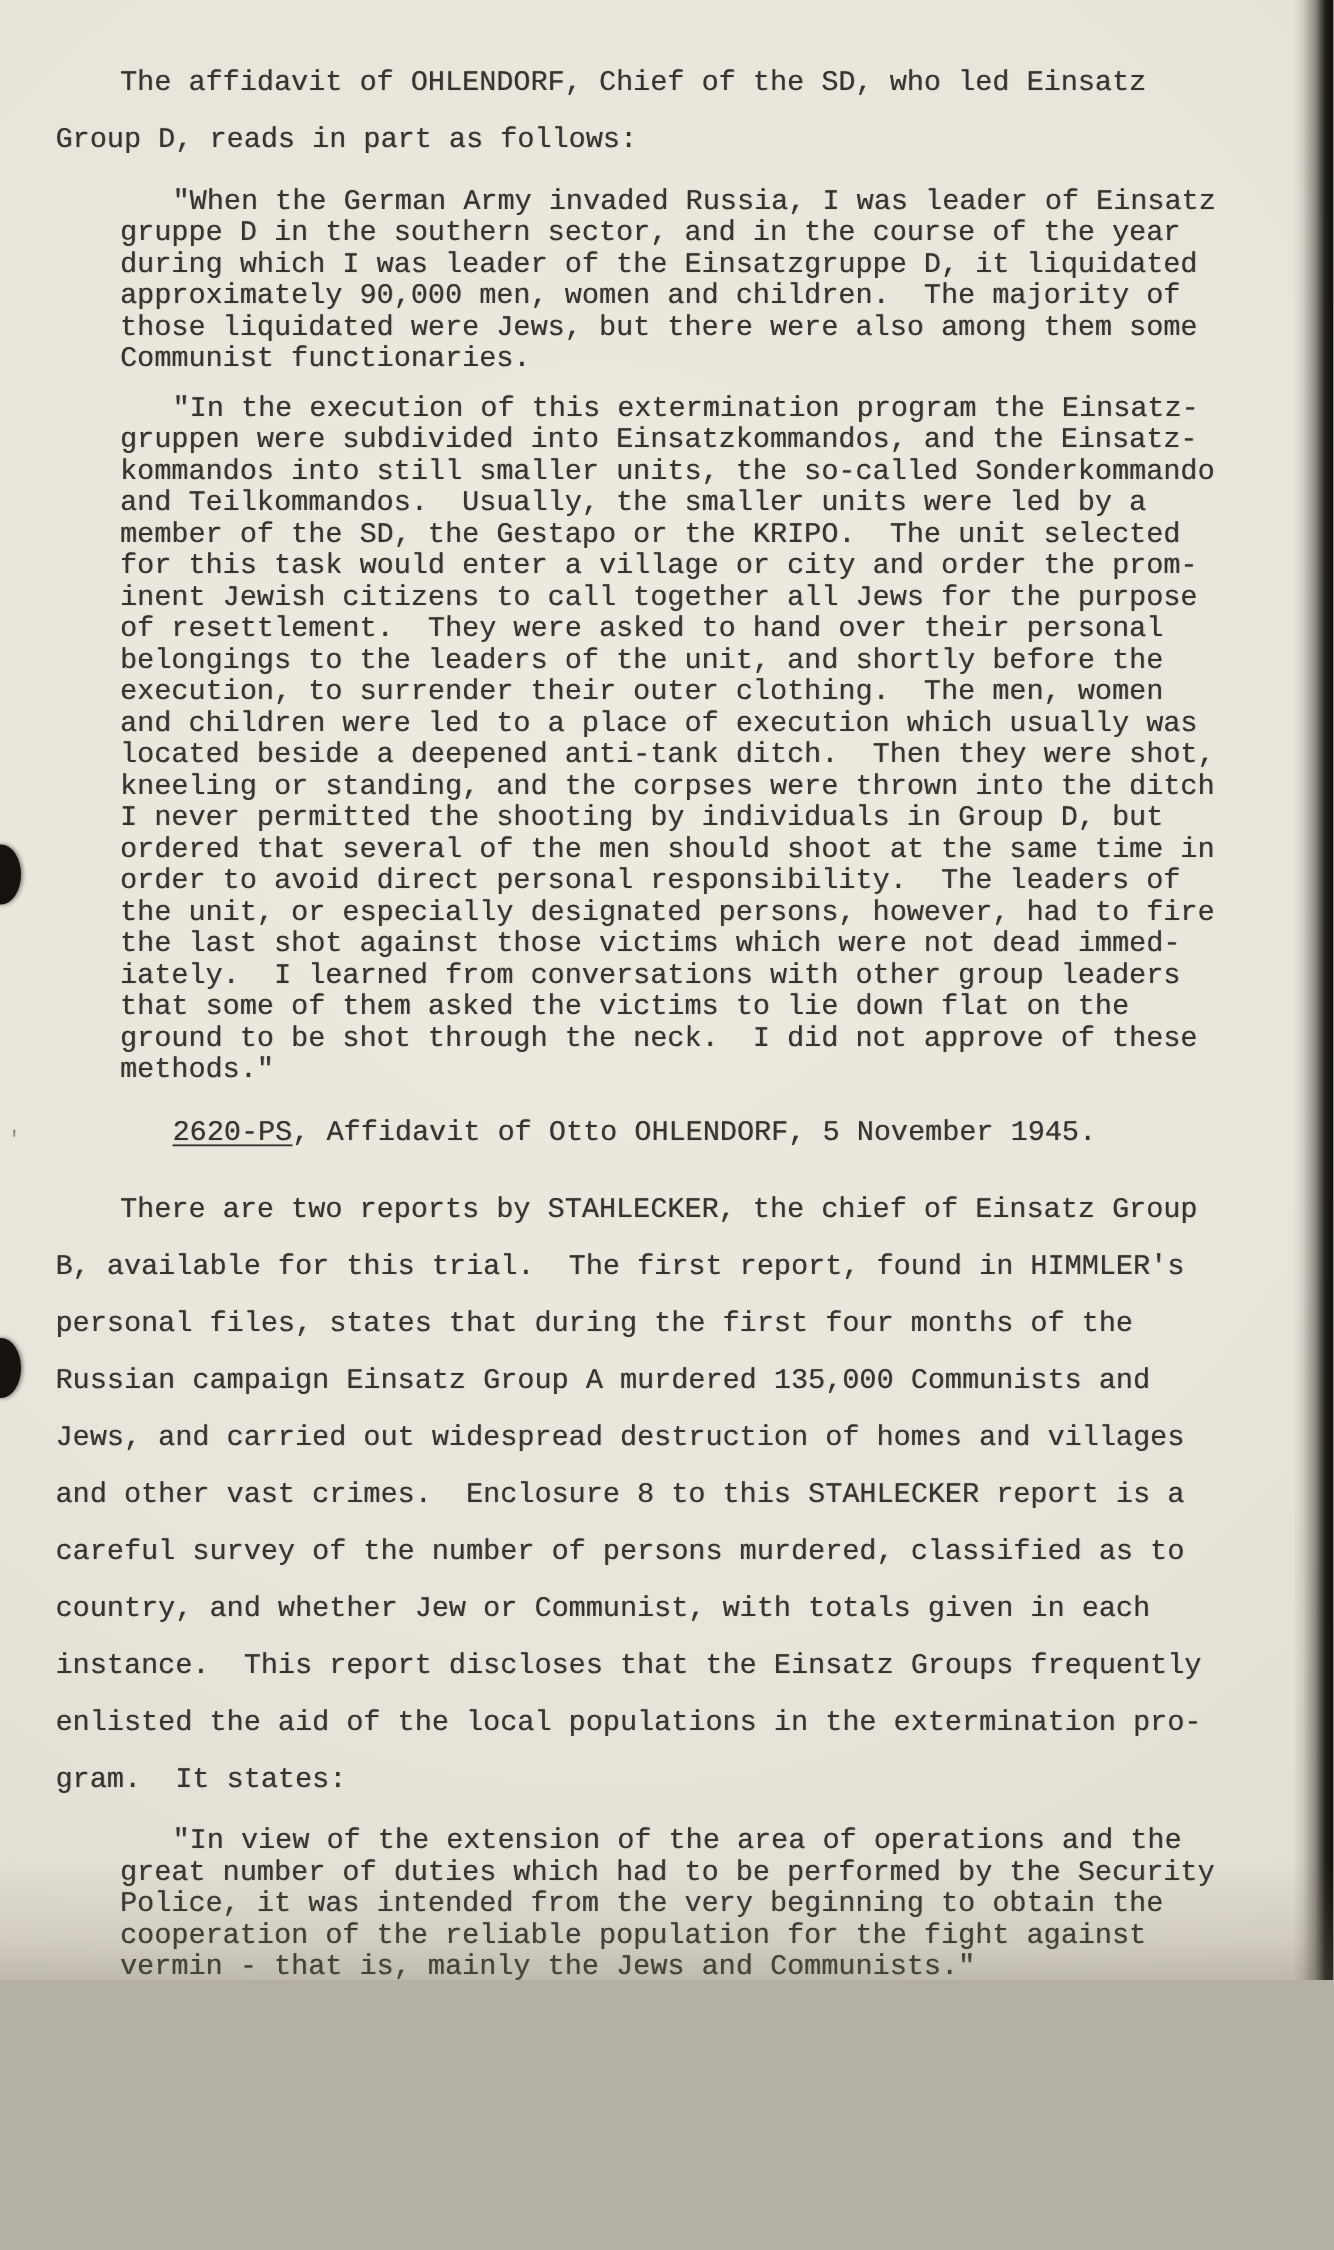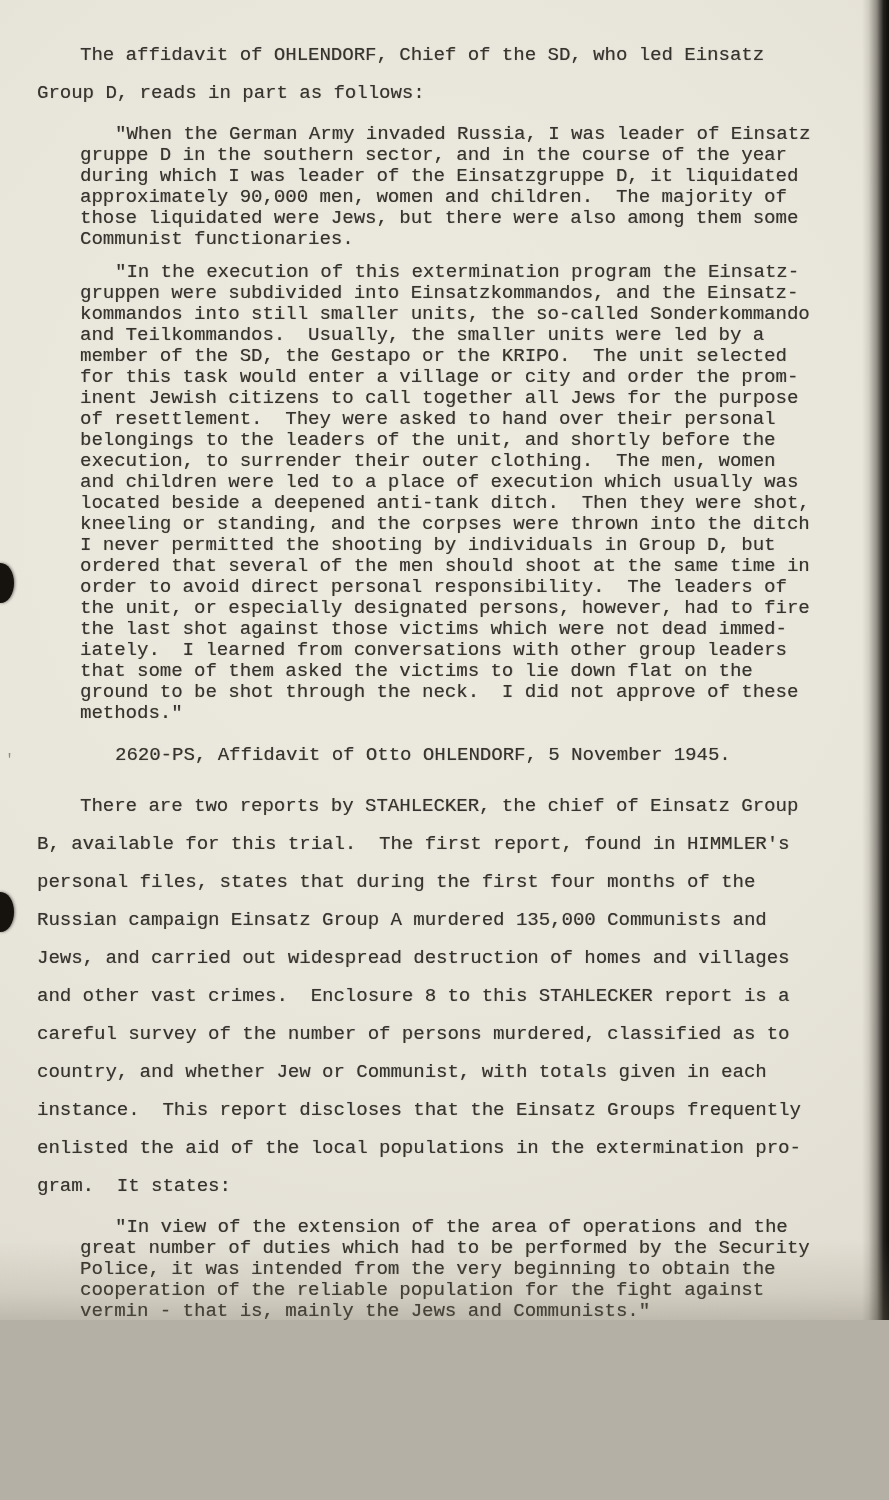--- a/index.html
+++ b/index.html
@@ -31,20 +31,21 @@
   .block.quote {
     margin: 12px 40px 12px 80px;
     line-height: 21px;
     text-indent: 35px;
   }
   .block.citation {
     margin: 20px 40px 20px 115px;
     line-height: 23px;
   }
   .underline-id {
+    text-decoration: underline;
     text-underline-offset: 3px;
   }
   .punch {
     position: absolute; left: -13px;
     width: 27px; height: 40px;
     background: #16130e;
     border-radius: 50%;
     box-shadow: 1px 0 3px rgba(20,18,12,0.55);
   }
   .punch-1 { top: 563px; }

